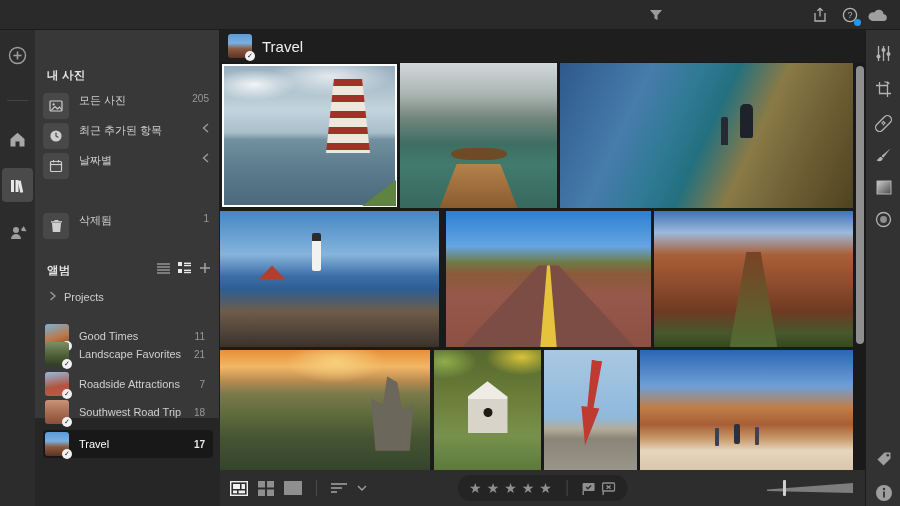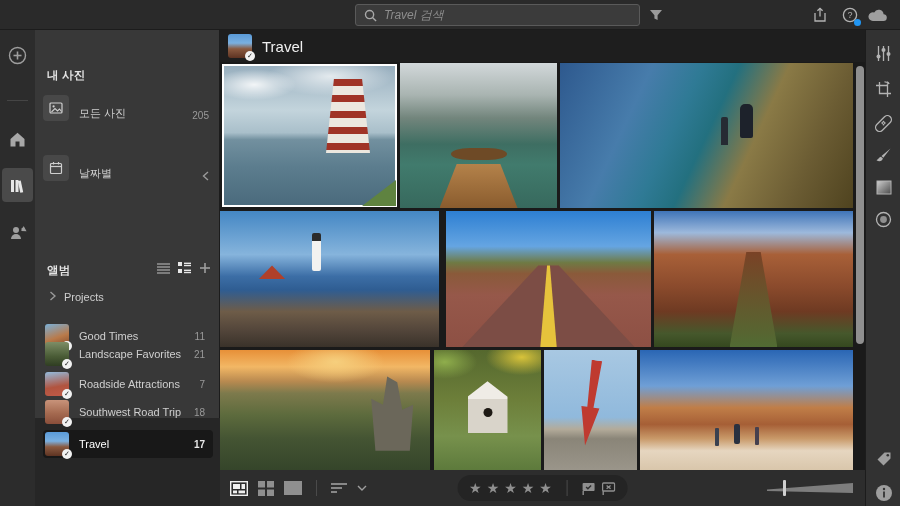--- a/index.html
+++ b/index.html
@@ -20,21 +20,21 @@
 
   
   .rail { position:absolute; left:0; top:30px; width:35px; height:476px; background:#2c2c2c; }
   .rail-ico { position:absolute; left:0; width:35px; height:34px; display:flex; align-items:center; justify-content:center; }
   .rail-sel { background:#4a4a4a; border-radius:4px; left:2px; width:31px; height:34px; }
   .rail-div { position:absolute; left:7px; top:70px; width:21px; height:1px; background:#454545; }
 
   
   .sidebar { position:absolute; left:35px; top:30px; width:185px; height:388px; background:#383838; border-right:1px solid #1c1c1c; }
   .sb-h { position:absolute; left:12px; font-size:11.5px; color:#e3e3e3; font-weight:bold; letter-spacing:.2px; }
-  .sb-row { position:absolute; left:8px; width:170px; height:28px; display:flex; align-items:flex-end; gap:10px; }
+  .sb-row { position:absolute; left:8px; width:170px; height:28px; display:flex; align-items:flex-start; gap:10px; }
   .sb-tile { width:26px; height:26px; background:#484848; border-radius:4px; display:flex; align-items:center; justify-content:center; flex:0 0 auto; }
   .sb-label { flex:1; font-size:11px; color:#cfcfcf; white-space:nowrap; overflow:hidden; }
   .sb-count { font-size:10px; color:#9a9a9a; padding-right:4px; }
   .sb-chev { padding-right:4px; display:flex; }
   .alb-hdr-icons { position:absolute; right:8px; display:flex; gap:8px; align-items:center; }
   .proj-row { position:absolute; left:14px; display:flex; align-items:flex-start; gap:8px; }
   .proj-label { font-size:11px; color:#cfcfcf; }
   .alb-row { position:absolute; left:8px; width:170px; height:28px; display:flex; align-items:center; gap:10px; border-radius:4px; padding:0 4px 0 2px; }
   .alb-row.sel { background:#181818; }
   .alb-row.sel .sb-label { color:#ffffff; }
@@ -146,29 +146,20 @@
   
   .rside { position:absolute; left:865px; top:30px; width:35px; height:476px; background:#323232; border-left:1px solid #1c1c1c; }
   .rs-ico { position:absolute; left:0; width:35px; height:30px; display:flex; align-items:center; justify-content:center; }
 </style>
 </head>
 <body>
 
 <div class="app">
 
   <div class="topbar">
-    <div class="searchbox">
-      <span style="display:flex">
-        <svg width="13" height="13" viewBox="0 0 14 14">
-            <circle cx="6" cy="6" r="4.4" fill="none" stroke="#a9a9a9" stroke-width="1.5"></circle>
-            <line x1="9.4" y1="9.4" x2="13" y2="13" stroke="#a9a9a9" stroke-width="1.5"></line>
-          </svg>
-      </span>
-      <input type="text" placeholder="Travel 검색" style="">
-    </div>
     <span class="tb-ico" style="left:646px">
       <svg width="14" height="14" viewBox="0 0 14 14">
           <path d="M1 2 H13 L8.6 7.2 V12 L5.4 10.4 V7.2 Z" fill="#9a9a9a"></path>
         </svg>
     </span>
     <span class="tb-ico" style="left:810px">
       <svg width="16" height="16" viewBox="0 0 16 16" fill="none" stroke="#b3b3b3" stroke-width="1.3">
           <path d="M3 6 V14 H13 V6"></path>
           <path d="M8 1.5 V9.5"></path>
           <path d="M5.4 3.8 L8 1.4 L10.6 3.8"></path>
@@ -226,39 +217,64 @@
         <svg width="14" height="14" viewBox="0 0 14 14">
             <rect x="1" y="2" width="12" height="10" rx="1" fill="none" stroke="#cfcfcf" stroke-width="1.2"></rect>
             <circle cx="4.6" cy="5.4" r="1.1" fill="#cfcfcf"></circle>
             <path d="M2.5 11 L6 7.5 L8.5 10 L10.5 8 L12.5 10.5" fill="none" stroke="#cfcfcf" stroke-width="1.1"></path>
           </svg>
       </span>
       <span class="sb-label">모든 사진</span>
       <span class="sb-count">205</span>
     </div>
 
+    <div class="sb-row" style="top:93px">
+      <span class="sb-tile">
+        <svg width="14" height="14" viewBox="0 0 14 14">
+            <circle cx="7" cy="7" r="5.6" fill="#cfcfcf"></circle>
+            <path d="M7 3.6 V7 L9.4 8.6" stroke="#484848" stroke-width="1.2" fill="none"></path>
+          </svg>
+      </span>
+      <span class="sb-label">최근 추가된 항목</span>
+      <span class="sb-chev">
+        <svg width="7" height="10" viewBox="0 0 7 10">
+            <path d="M6 1 L1.5 5 L6 9" fill="none" stroke="#9a9a9a" stroke-width="1.4"></path>
+          </svg>
+      </span>
+    </div>
 
     <div class="sb-row" style="top:123px">
       <span class="sb-tile">
         <svg width="14" height="14" viewBox="0 0 14 14">
             <rect x="1.5" y="2.5" width="11" height="10" rx="1" fill="none" stroke="#cfcfcf" stroke-width="1.2"></rect>
             <line x1="1.5" y1="5.5" x2="12.5" y2="5.5" stroke="#cfcfcf" stroke-width="1.2"></line>
             <line x1="4.5" y1="1" x2="4.5" y2="3.5" stroke="#cfcfcf" stroke-width="1.2"></line>
             <line x1="9.5" y1="1" x2="9.5" y2="3.5" stroke="#cfcfcf" stroke-width="1.2"></line>
           </svg>
       </span>
       <span class="sb-label">날짜별</span>
       <span class="sb-chev">
         <svg width="7" height="10" viewBox="0 0 7 10">
             <path d="M6 1 L1.5 5 L6 9" fill="none" stroke="#9a9a9a" stroke-width="1.4"></path>
           </svg>
       </span>
     </div>
 
 
+    <div class="sb-row" style="top:183px">
+      <span class="sb-tile">
+        <svg width="13" height="14" viewBox="0 0 13 14">
+            <path d="M2 4 H11 L10.2 13 H2.8 Z" fill="#cfcfcf"></path>
+            <rect x="1" y="2.2" width="11" height="1.4" fill="#cfcfcf"></rect>
+            <rect x="4.5" y="1" width="4" height="1.6" fill="#cfcfcf"></rect>
+          </svg>
+      </span>
+      <span class="sb-label">삭제됨</span>
+      <span class="sb-count">1</span>
+    </div>
 
     <div class="sb-h" style="top:233px">앨범</div>
     <div class="alb-hdr-icons" style="top:232px">
       <span style="display:flex">
         <svg width="13" height="12" viewBox="0 0 13 12">
             <g stroke="#8f8f8f" stroke-width="1.6">
               <line x1="0" y1="2" x2="13" y2="2"></line>
               <line x1="0" y1="5" x2="13" y2="5"></line>
               <line x1="0" y1="8" x2="13" y2="8"></line>
               <line x1="0" y1="11" x2="13" y2="11"></line>

